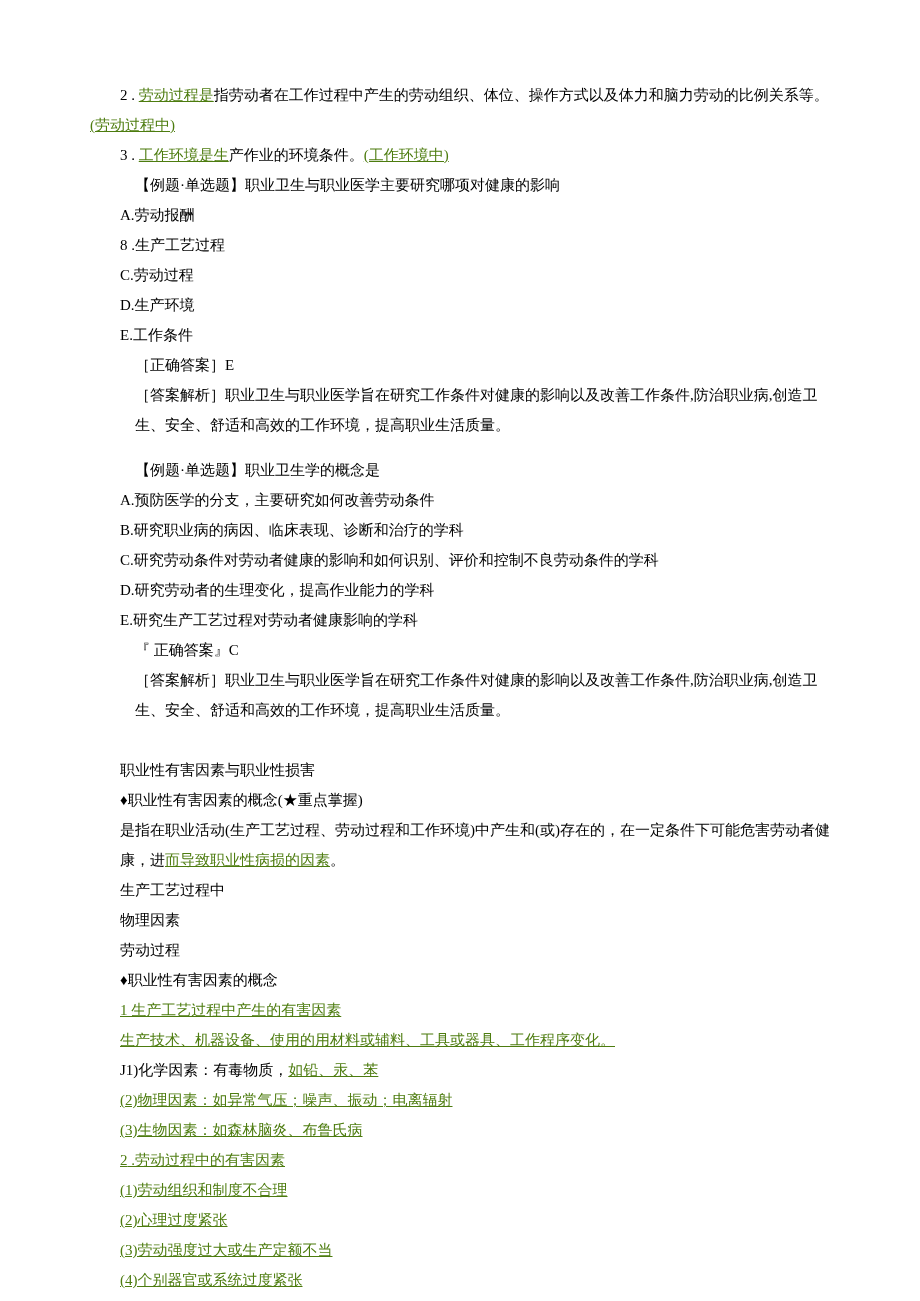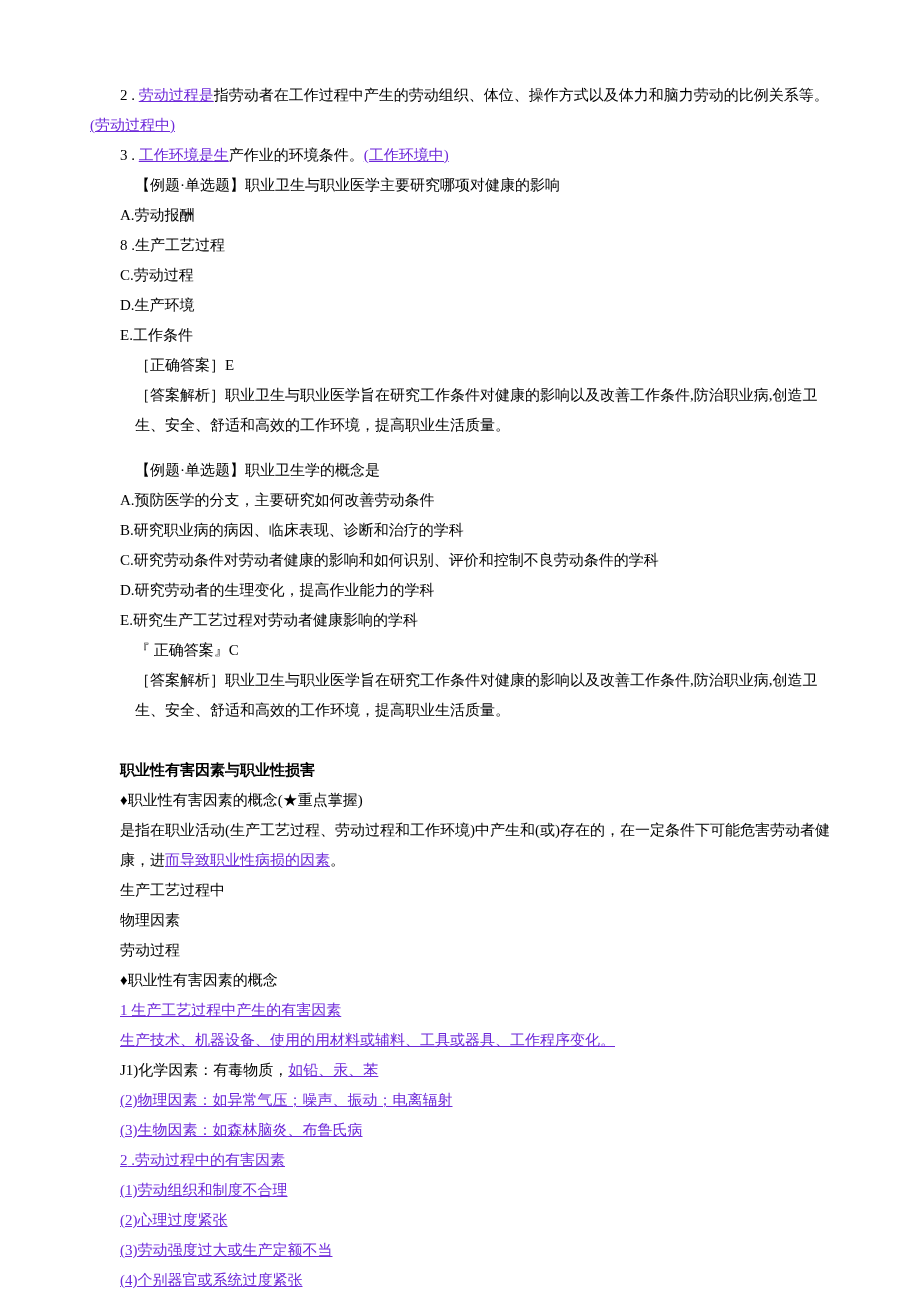--- a/index.html
+++ b/index.html
@@ -11,25 +11,25 @@
       font-family: "SimSun", "宋体", serif;
       font-size: 15px;
       line-height: 2;
       color: #000;
       background: #fff;
       padding: 80px 90px 50px 90px;
       width: 920px;
     }
     .indent-1 { padding-left: 2em; }
     .indent-2 { padding-left: 3em; }
-    .red { color: #6d28d9; }
+    .red { color: #4d7c0f; }
     .underline { text-decoration: underline; }
     p { margin: 0; }
     .spacer { height: 1em; }
-    .section-title { font-weight: bold; }
+    .section-title { font-weight: normal; }
   </style>
 </head>
 <body>
 
 <p class="indent-1">
   <span>2 .</span>
   <span class="red underline">劳动过程是</span><span>指劳动者在工作过程中产生的劳动组织、体位、操作方式以及体力和脑力劳动的比例关系等。</span>
 </p>
 <p>
   <span class="red underline">(劳动过程中)</span>

